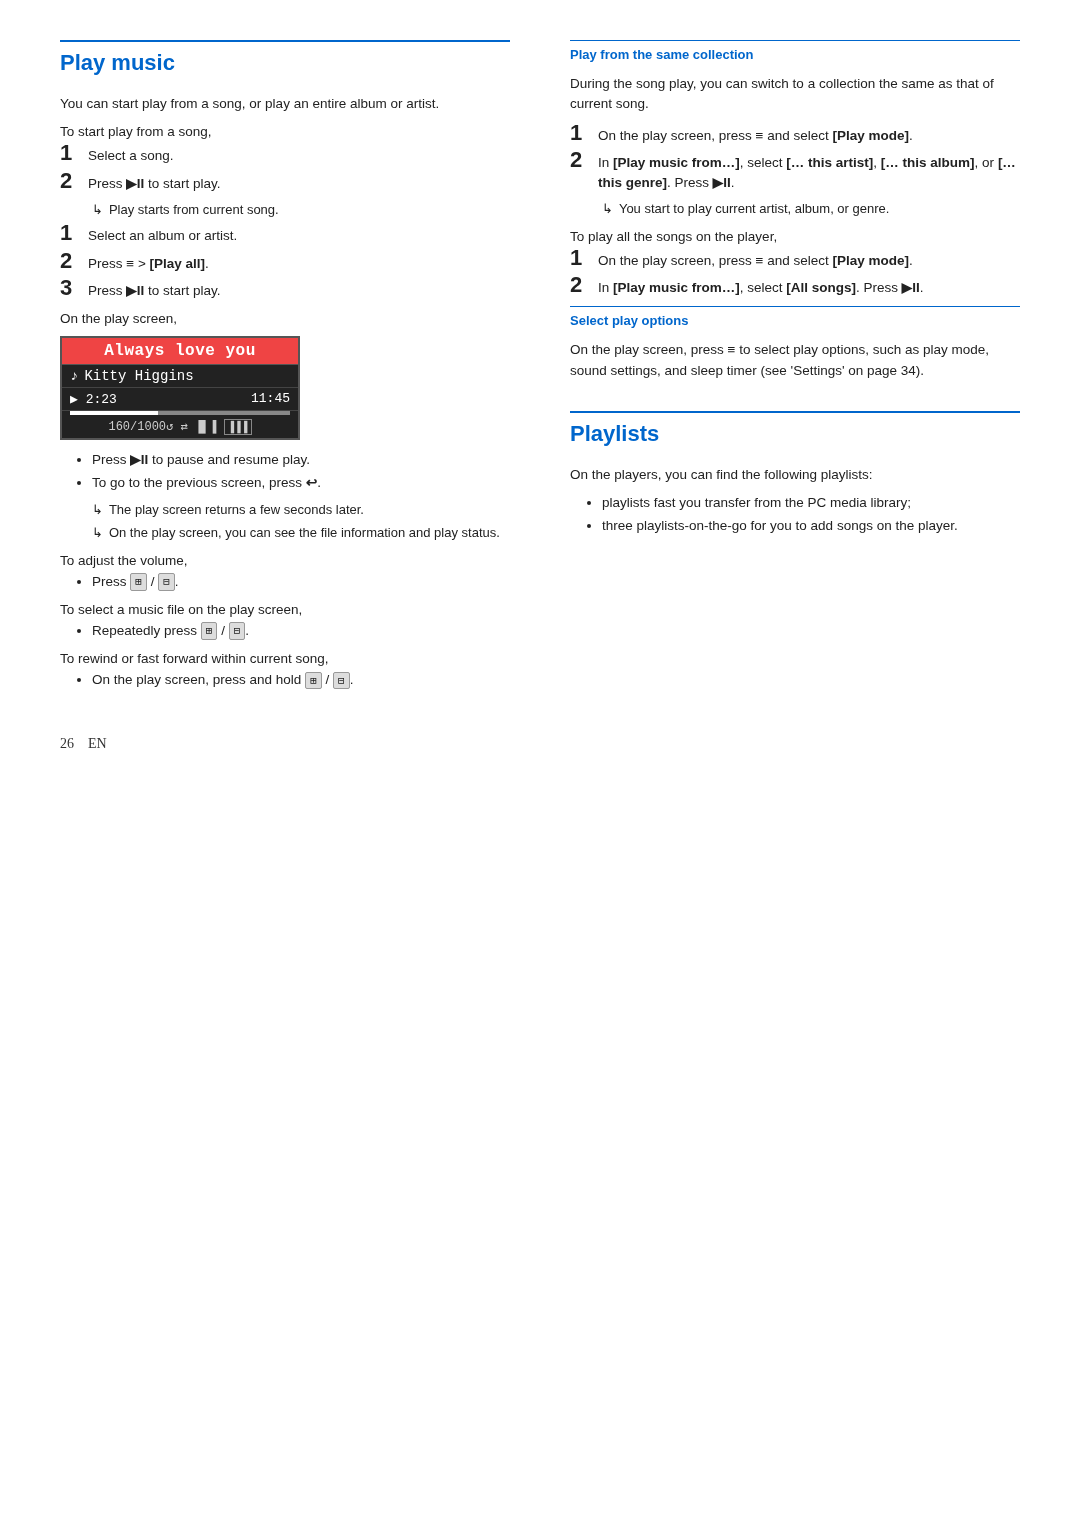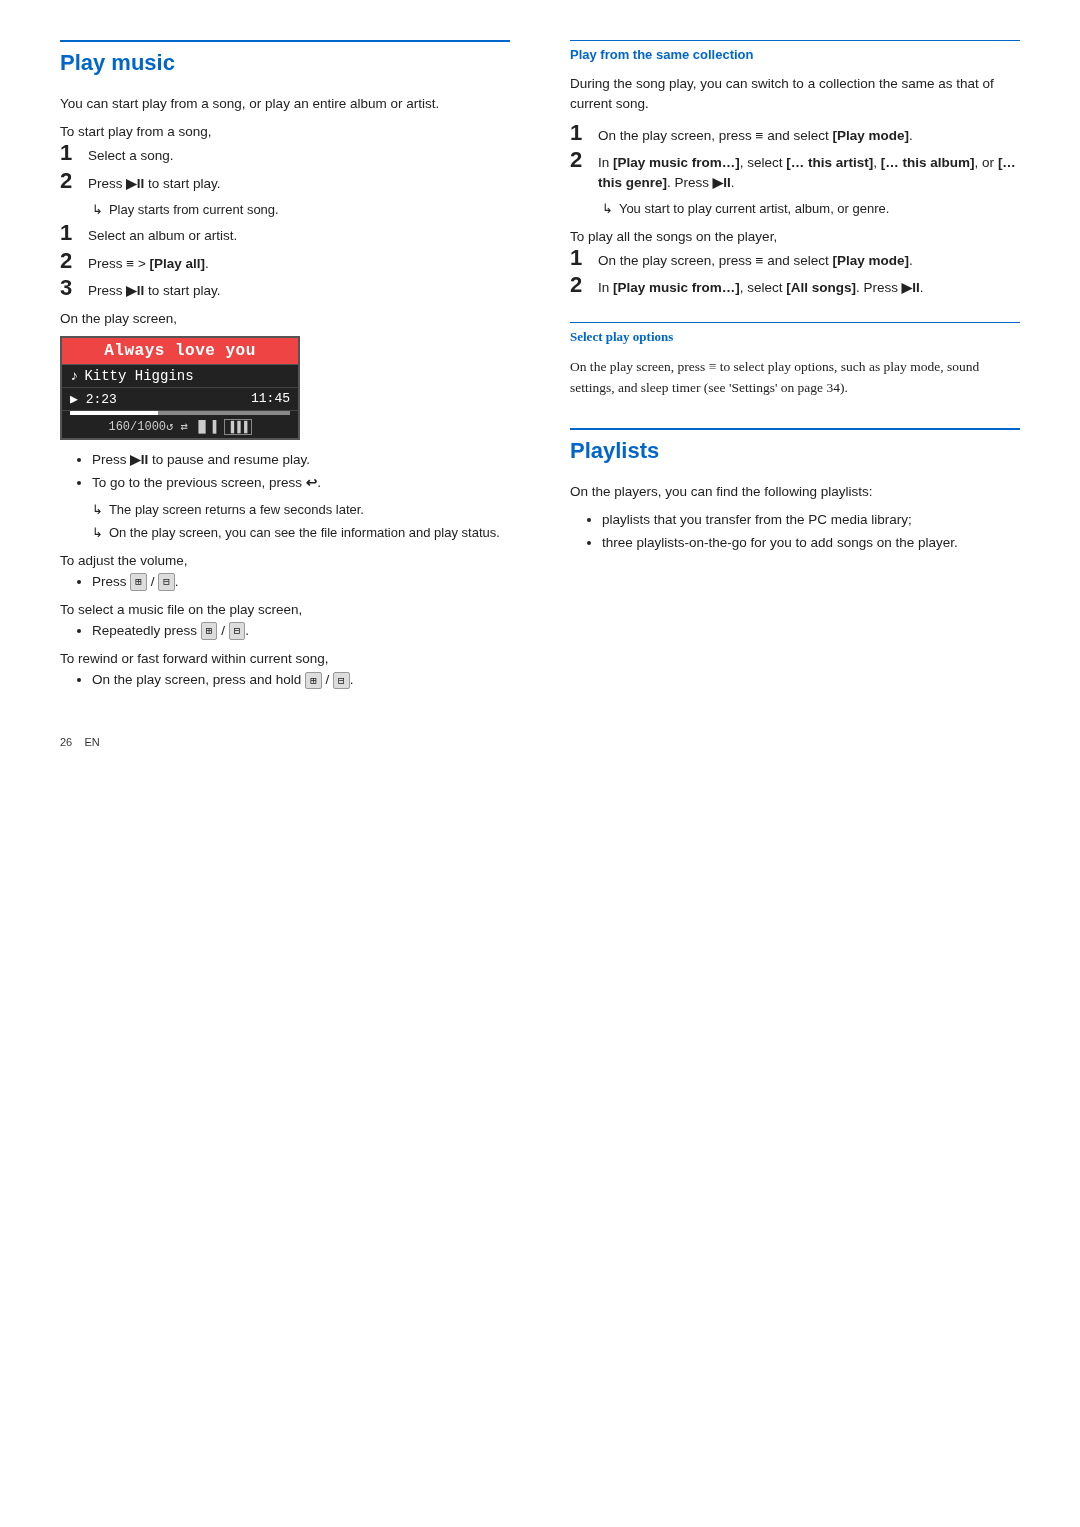--- a/index.html
+++ b/index.html
@@ -163,22 +163,23 @@
       padding: 0px 4px;
       font-size: 11px;
       vertical-align: middle;
       font-family: monospace;
       line-height: 1.4;
     }
 
     .page-footer {
       grid-column: 1 / 3;
       margin-top: 40px;
-      font-size: 11px;
+      font-size: 14px;
       color: #333;
+      font-family: Liberation Serif, serif;
     }
 
     .playlists-section {
       margin-top: 30px;
     }
   </style>
 </head>
 <body>
 
 <div class="page">
@@ -296,30 +297,30 @@
       <li class="step-item">
         <span class="step-num">1</span>
         <span class="step-text">On the play screen, press <strong>≡</strong> and select <strong>[Play mode]</strong>.</span>
       </li>
       <li class="step-item">
         <span class="step-num">2</span>
         <span class="step-text">In <strong>[Play music from…]</strong>, select <strong>[All songs]</strong>. Press <strong>▶II</strong>.</span>
       </li>
     </ul>
 
-    <div style="margin-top: 24px; font-family: Liberation Serif, serif;">
+    <div style="margin-top: 8px;">
       <div class="subsection-title">Select play options</div>
       <p class="body-text">On the play screen, press ≡ to select play options, such as play mode, sound settings, and sleep timer (see 'Settings' on page 34).</p>
     </div>
 
     <div class="playlists-section">
       <div class="section-title">Playlists</div>
       <p class="body-text">On the players, you can find the following playlists:</p>
       <ul class="bullet-list">
-        <li>playlists that you transfer from the PC media library;</li>
+        <li>playlists fast you transfer from the PC media library;</li>
         <li>three playlists-on-the-go for you to add songs on the player.</li>
       </ul>
     </div>
 
   </div>
 
   <div class="page-footer">
     <span>26</span>
     &nbsp;&nbsp;
     <span>EN</span>

